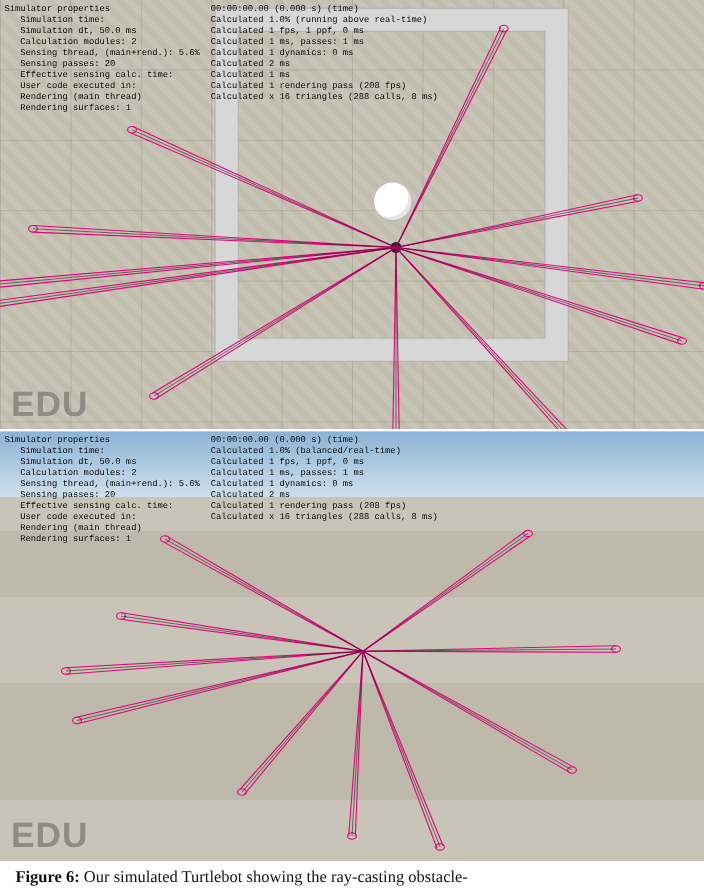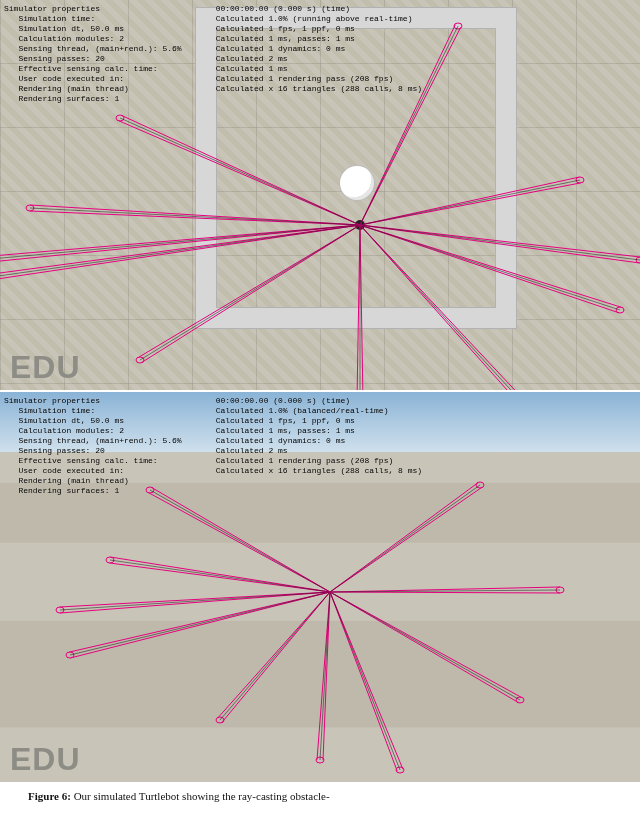--- a/index.html
+++ b/index.html
@@ -84,41 +84,41 @@
   }
   .overlay {
     position: absolute;
     top: 4px; left: 4px;
     font-family: "Courier New", monospace;
     font-size: 8px;
     line-height: 10px;
     color: #000;
     text-shadow: 0 0 2px rgba(255,255,255,0.2);
     display: flex;
-    gap: 34px;
+    gap: 10px;
   }
   .overlay .col { white-space: pre; }
   .ray-svg {
     position: absolute;
     inset: 0;
     pointer-events: none;
   }
   .ray-svg line, .ray-svg path, .ray-svg circle.o, .ray-svg ellipse {
     stroke: #e6007e;
     stroke-width: 1;
     fill: none;
   }
   .ray-svg .thin { stroke: #111; stroke-width: 0.5; }
   .caption {
     position: absolute;
     left: 0; right: 0;
     top: 790px;
-    font-size: 11px;
+    font-size: 15px;
     color: #111;
-    padding: 0 28px;
+    padding: 0 14px;
   }
   .caption b { font-weight: bold; }
 </style>
 </head>
 <body>
 
 <div class="panel panel-top">
   <div class="floor-tiles"></div>
   <div class="box-top"></div>
   <div class="cylinder-top"></div>

